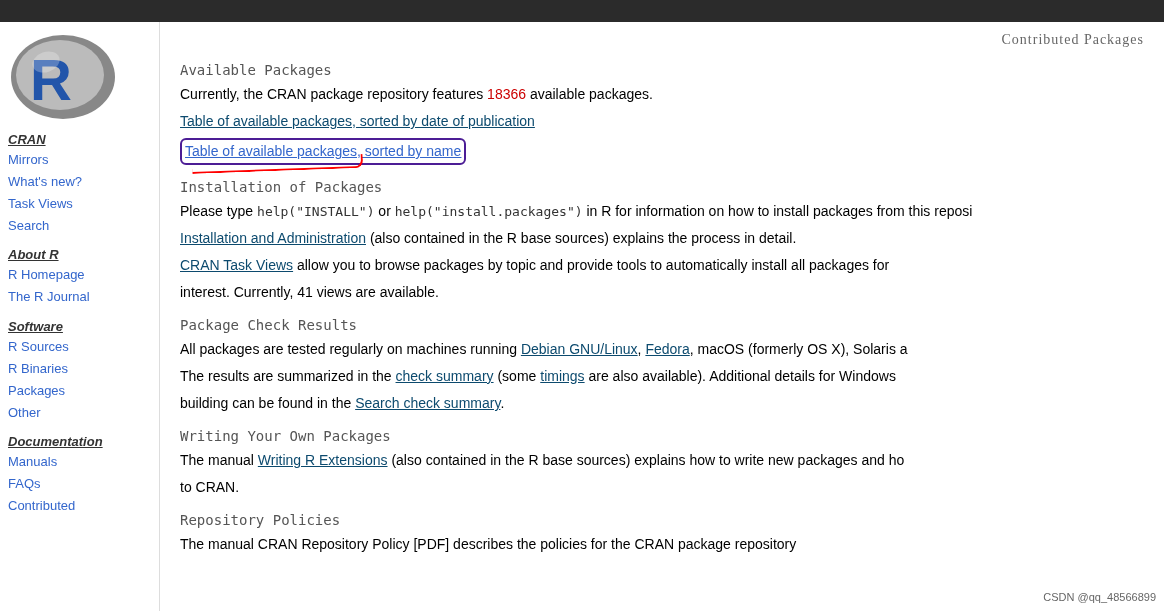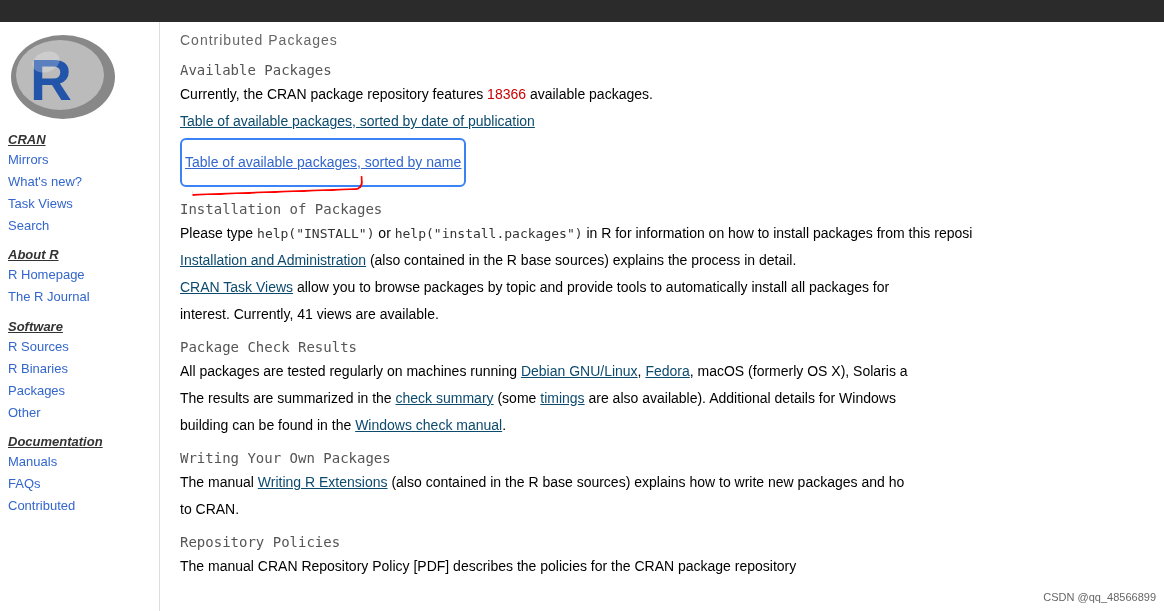--- a/index.html
+++ b/index.html
@@ -62,25 +62,26 @@
       line-height: 1.7;
     }
     
     .content {
       flex: 1;
       padding: 10px 20px;
       overflow-y: auto;
       background: #fff;
     }
     .page-title {
-      text-align: left;
+      text-align: right;
       color: #666;
       font-size: 14px;
       margin-bottom: 14px;
       letter-spacing: 1px;
+      font-family: Liberation Serif, serif;
     }
     .section-heading {
       font-family: monospace;
       font-size: 14px;
       color: #555;
       margin-top: 14px;
       margin-bottom: 6px;
     }
     .content p {
       font-size: 14px;
@@ -94,23 +95,23 @@
     }
     code {
       font-family: monospace;
       font-size: 13px;
       color: #333;
     }
     
     .circled-link {
       color: #3366cc;
       text-decoration: underline;
-      border: 2px solid #3b82f6;
+      border: 2px solid #4c1d95;
       border-radius: 6px;
-      padding: 12px 3px;
+      padding: 1px 3px;
       position: relative;
       display: inline-block;
     }
     .circled-link::after {
       content: '';
       position: absolute;
       bottom: -8px;
       left: 10px;
       width: 60%;
       height: 12px;
@@ -201,21 +202,21 @@
     </p>
 
     <div class="section-heading">Package Check Results</div>
     <p>
       <span>All packages are tested regularly on machines running </span><a href="#">Debian GNU/Linux</a><span>, </span><a href="#">Fedora</a><span>, macOS (formerly OS X), Solaris a</span>
     </p>
     <p>
       <span>The results are summarized in the </span><a href="#">check summary</a><span> (some </span><a href="#">timings</a><span> are also available). Additional details for Windows</span>
     </p>
     <p>
-      <span>building can be found in the </span><a href="#">Windows check manual</a><span>.</span>
+      <span>building can be found in the </span><a href="#">Search check summary</a><span>.</span>
     </p>
 
     <div class="section-heading">Writing Your Own Packages</div>
     <p>
       <span>The manual </span><a href="#">Writing R Extensions</a><span> (also contained in the R base sources) explains how to write new packages and ho</span>
     </p>
     <p>
       <span>to CRAN.</span>
     </p>
 

